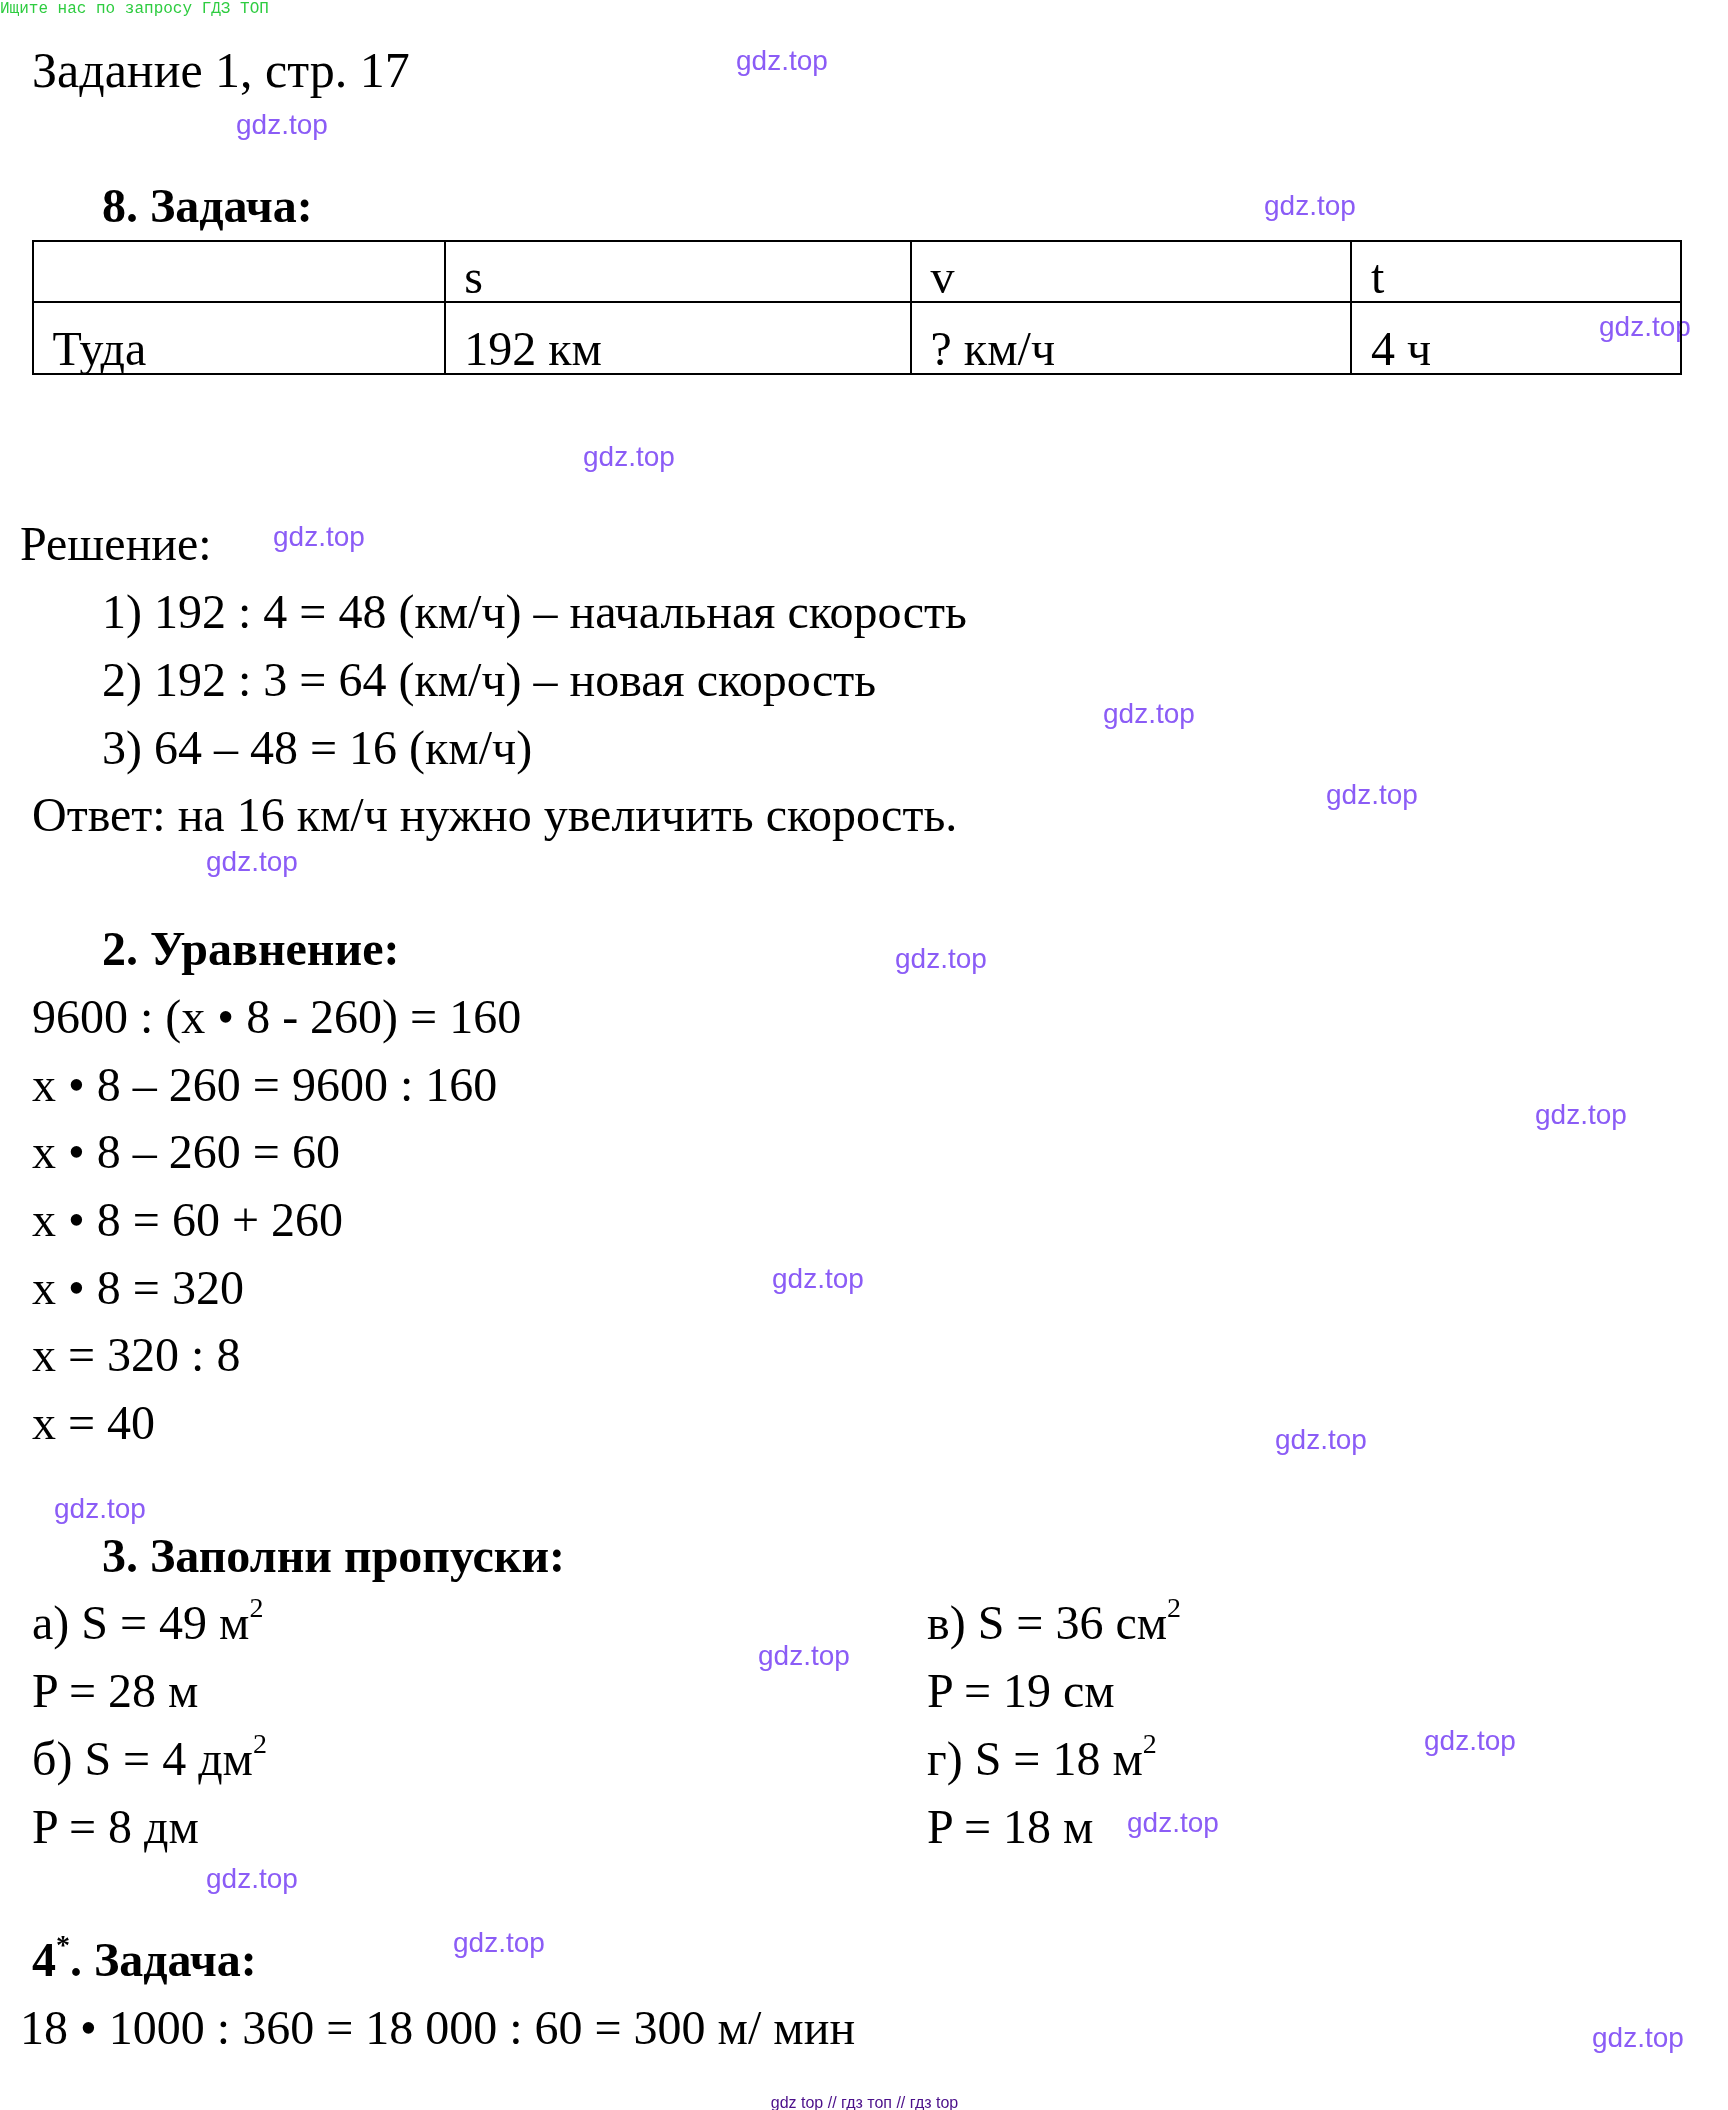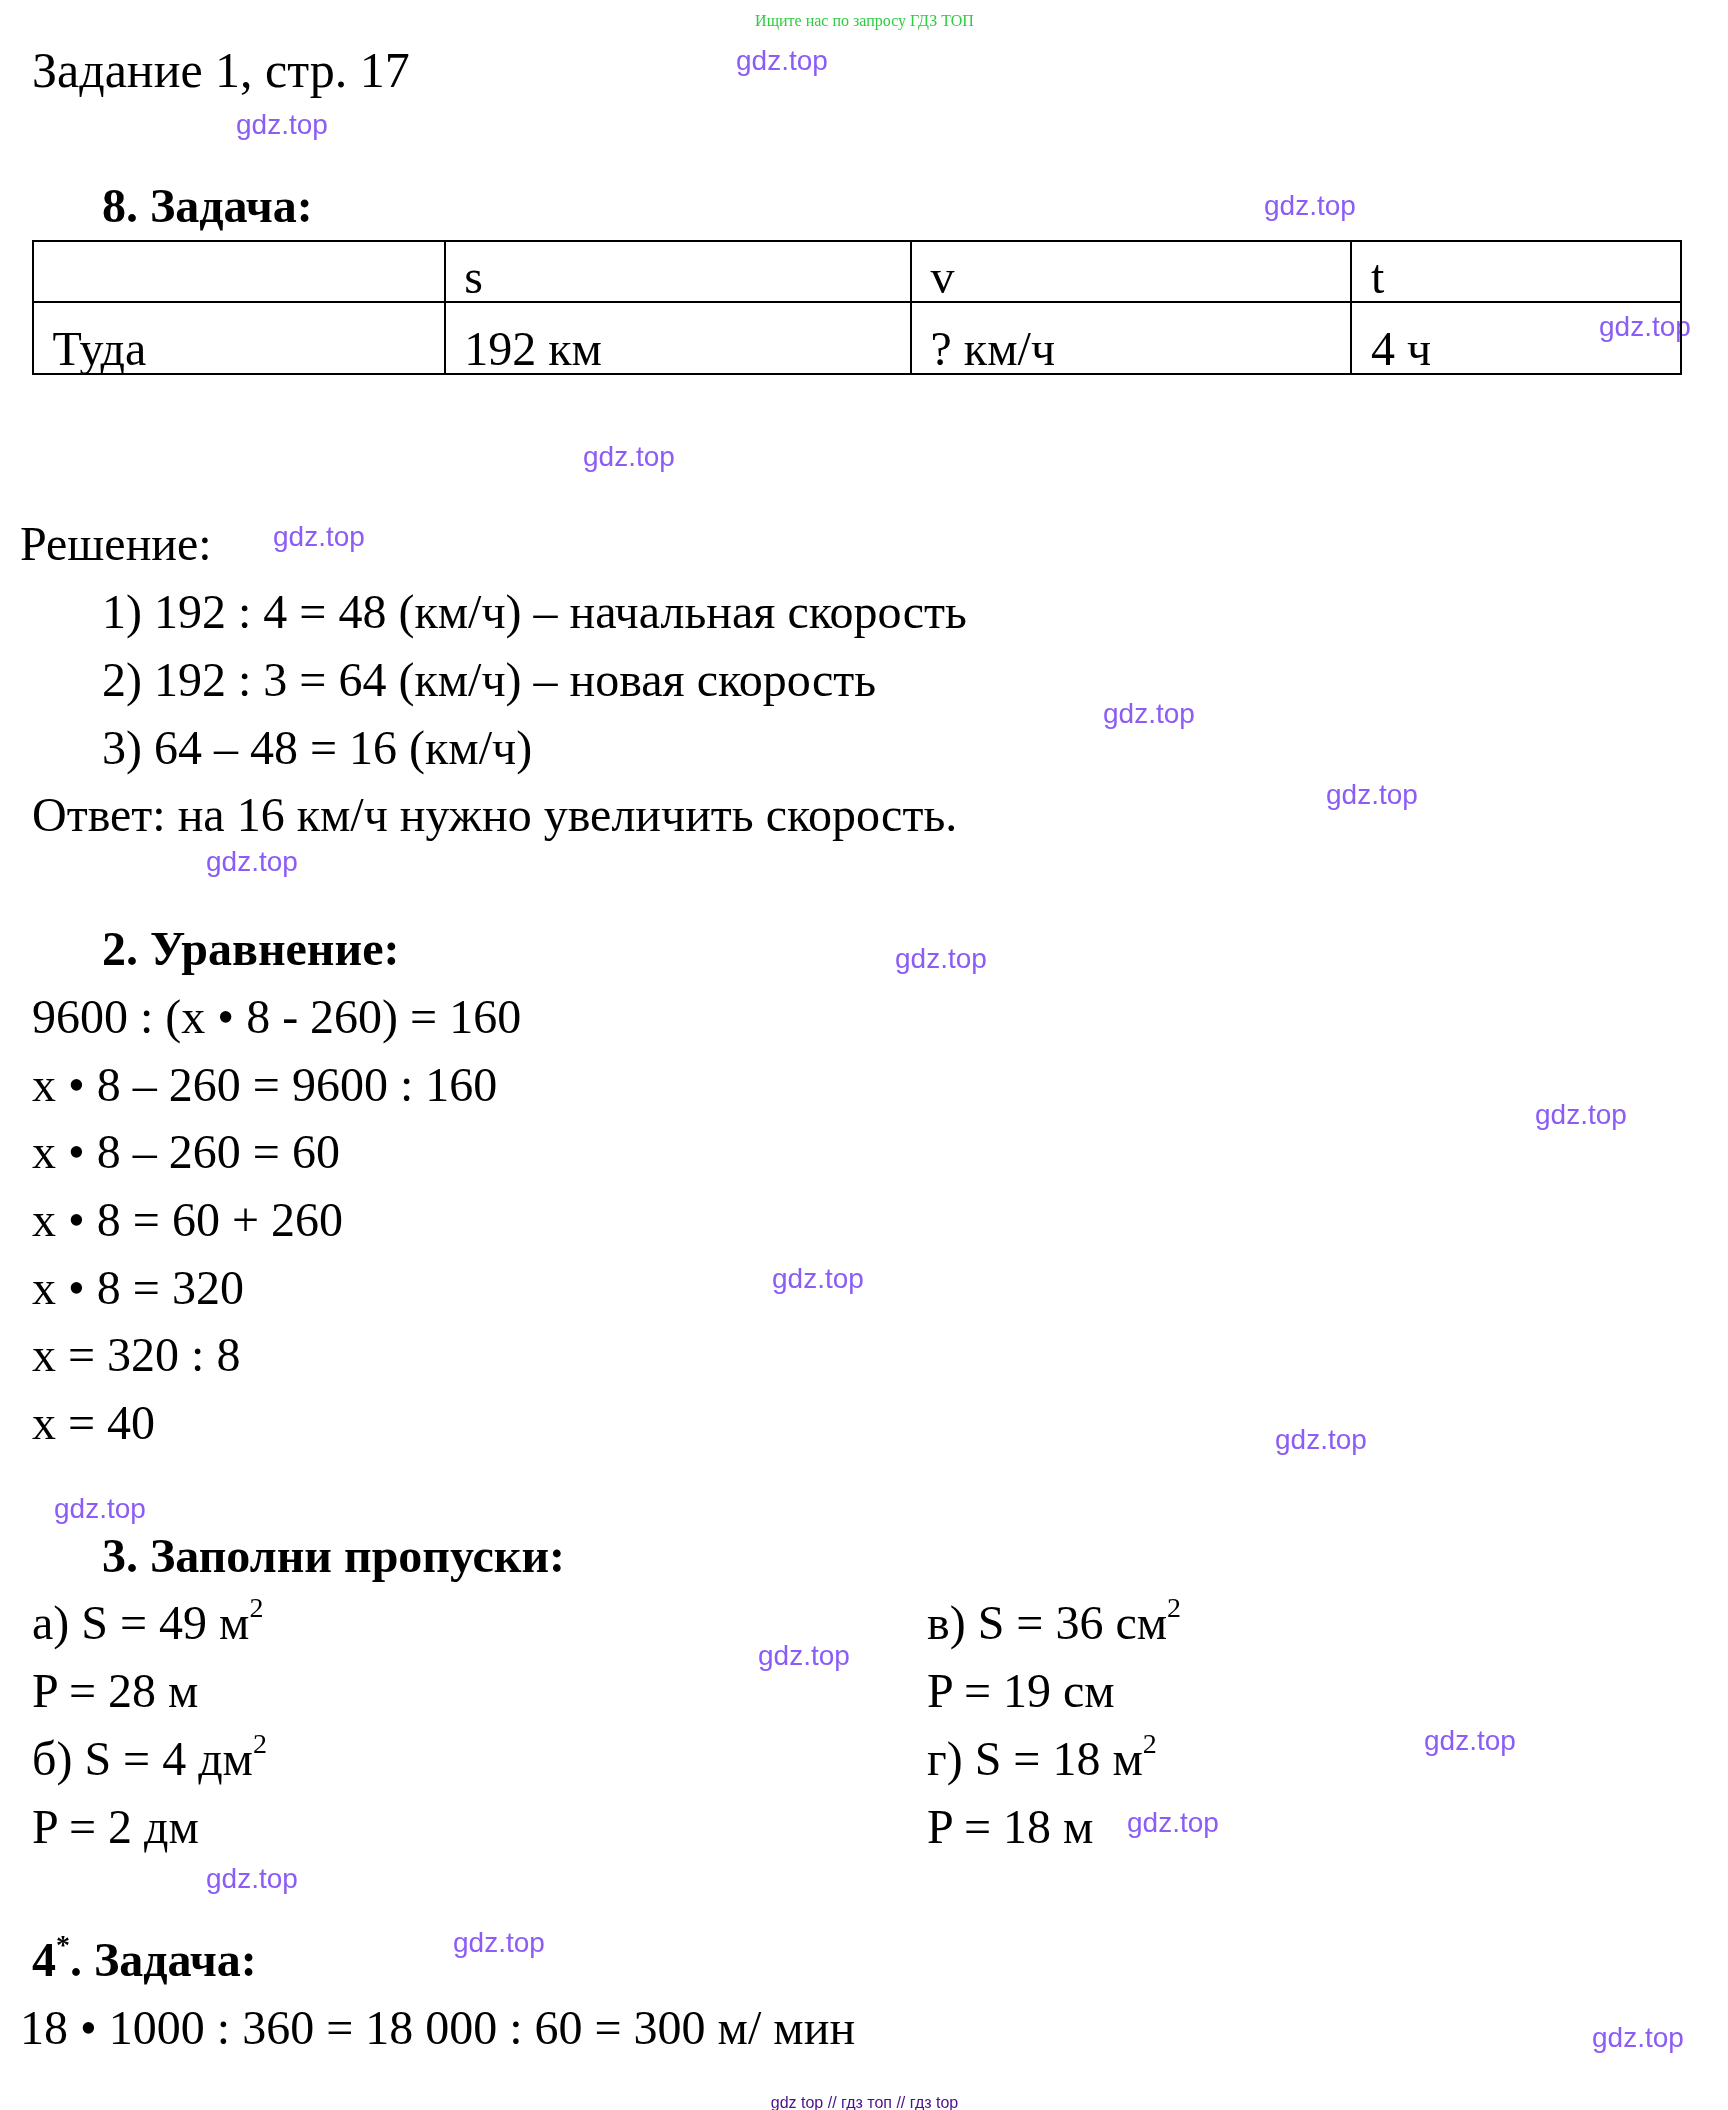--- a/index.html
+++ b/index.html
@@ -1,19 +1,19 @@
 <!DOCTYPE html>
 <html style="font-size:15px"><head>
 <meta charset="utf-8">
 <style>
   html, body { margin: 0; padding: 0; background: #ffffff; }
   body { width: 1729px; height: 2110px; position: relative; overflow: hidden;
          font-family: "Liberation Serif", "DejaVu Serif", serif; color: #000; }
   .abs { position: absolute; white-space: nowrap; }
-  .top-banner { font-family: Liberation Serif, serif; font-size: 16px; color: #2ecc40; left: 0; width: 1729px; text-align: center; top: 0; margin-top: 12px; }
+  .top-banner { font-family: Liberation Mono, monospace; font-size: 16px; color: #2ecc40; left: 0; width: 1729px; top: 0; }
   .title { font-weight: normal; font-size: 50px; left: 32px; top: 41px; }
   .h { font-weight: bold; font-size: 48px; }
   .t { font-size: 48px; }
   .wm { font-family: "Liberation Sans", "DejaVu Sans", sans-serif; font-size: 28px; color: #8b5cf6; }
   table.task { position: absolute; left: 32px; top: 240px; width: 1650px; border-collapse: collapse; }
   table.task td { border: 2.8px solid #000; font-size: 48px; padding: 0 0 0 18.6px; vertical-align: bottom; line-height: 1; }
   table.task tr.r0 td { height: 59px; }
   table.task tr.r1 td { height: 70px; }
   table.task tr.r2 td { height: 59px; }
   sup { font-size: 28px; vertical-align: 22px; line-height: 0; }
@@ -85,21 +85,21 @@
 <div class="abs t" style="left:32px;top:1192px">x • 8 = 60 + 260</div>
 <div class="abs t" style="left:32px;top:1260px">x • 8 = 320</div>
 <div class="abs t" style="left:32px;top:1327px">x = 320 : 8</div>
 <div class="abs t" style="left:32px;top:1395px">x = 40</div>
 
 <div class="abs h" style="left:102px;top:1528px">3.  Заполни пропуски:</div>
 
 <div class="abs t" style="left:32px;top:1595px"><span>а) S = 49 м</span><sup>2</sup></div>
 <div class="abs t" style="left:32px;top:1663px">P = 28 м</div>
 <div class="abs t" style="left:32px;top:1731px"><span>б) S = 4 дм</span><sup>2</sup></div>
-<div class="abs t" style="left:32px;top:1799px">P = 2 дм</div>
+<div class="abs t" style="left:32px;top:1799px">P = 8 дм</div>
 
 <div class="abs t" style="left:927px;top:1595px"><span>в) S = 36 см</span><sup>2</sup></div>
 <div class="abs t" style="left:927px;top:1663px">P = 19 см</div>
 <div class="abs t" style="left:927px;top:1731px"><span>г) S = 18 м</span><sup>2</sup></div>
 <div class="abs t" style="left:927px;top:1799px">P = 18 м</div>
 
 <div class="abs h" style="left:32px;top:1932px"><span>4</span><sup>*</sup><span>. Задача:</span></div>
 <div class="abs t" style="left:20px;top:2000px">18 • 1000 : 360 = 18 000 : 60 = 300 м/ мин</div>
 
 <div class="abs footer">gdz top  //  гдз топ  //  гдз top</div>

